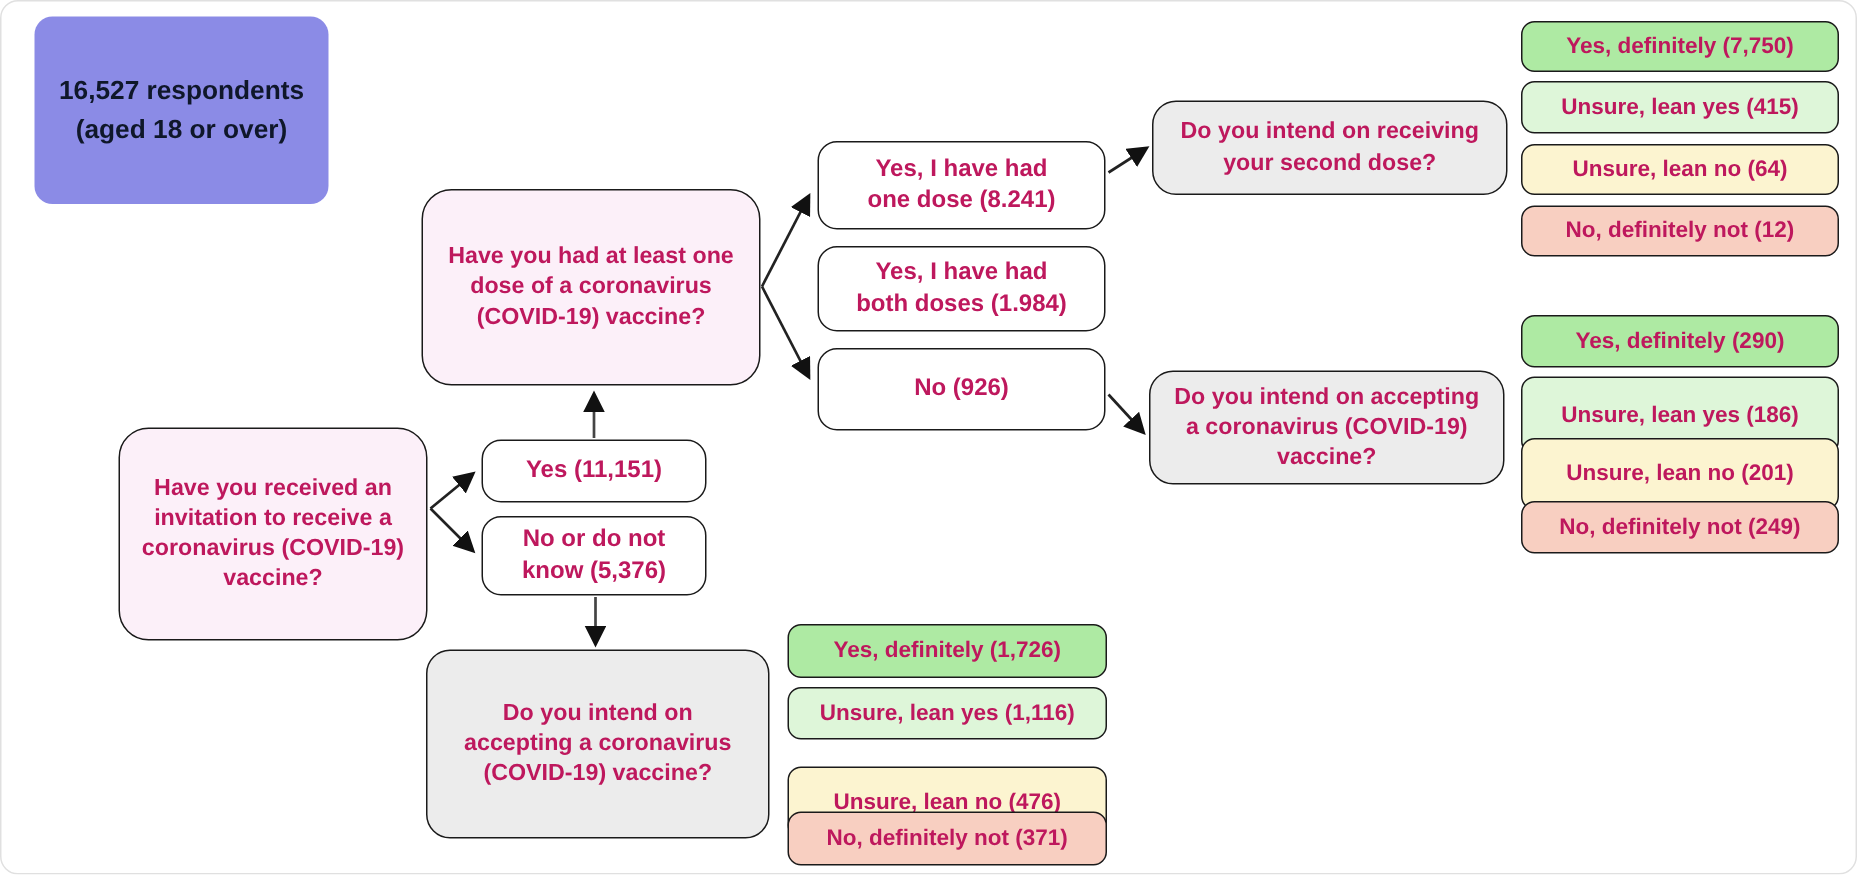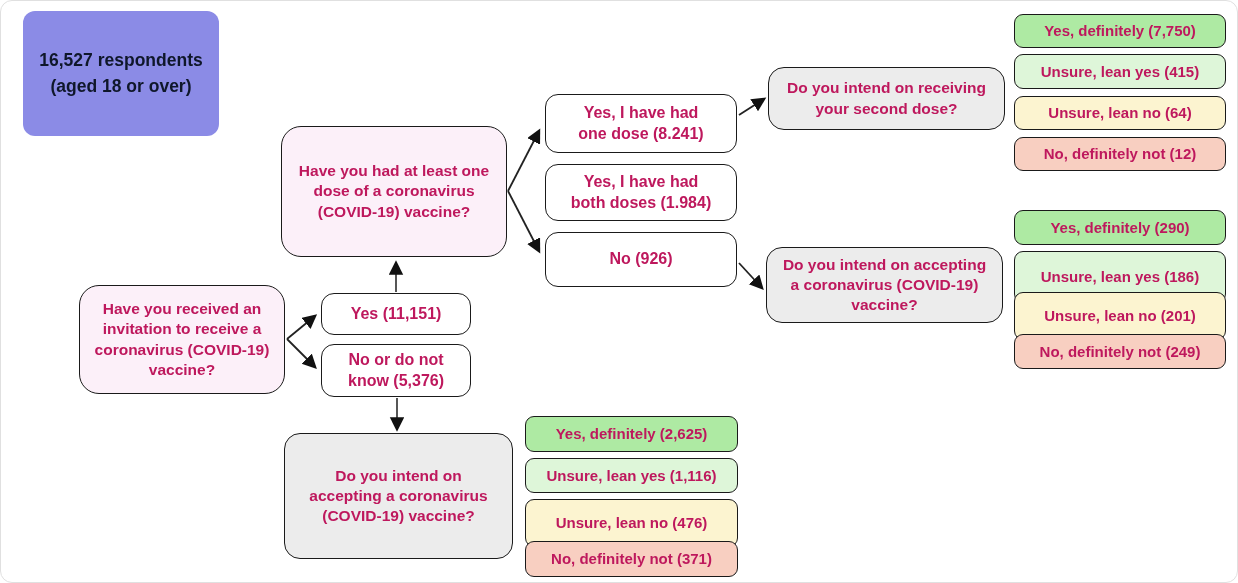--- a/index.html
+++ b/index.html
@@ -56,21 +56,21 @@
     <line x1="507" y1="190" x2="538" y2="250" stroke="#222" stroke-width="1.8" marker-end="url(#ah)"></line>
     <line x1="738" y1="114" x2="763" y2="98" stroke="#222" stroke-width="1.8" marker-end="url(#ah)"></line>
     <line x1="738" y1="262" x2="761" y2="287" stroke="#222" stroke-width="1.8" marker-end="url(#ah)"></line>
     <line x1="396" y1="397" x2="396" y2="428" stroke="#444" stroke-width="1.8" marker-end="url(#ah)"></line>
   </svg>
 
   <div class="node root" style="left:22px;top:10px;width:196px;height:125px;">16,527 respondents (aged 18 or over)</div>
 
   <div class="node question" style="left:280px;top:125px;width:226px;height:131px;">Have you had at least one dose of a coronavirus (COVID-19) vaccine?</div>
 
-  <div class="node question" style="left:78px;top:284px;width:206px;height:109px;">Have you received an invitation to receive a coronavirus (COVID-19) vaccine?</div>
+  <div class="node question" style="left:78px;top:284px;width:206px;height:142px;">Have you received an invitation to receive a coronavirus (COVID-19) vaccine?</div>
 
   <div class="node answer" style="left:320px;top:292px;width:150px;height:42px;">Yes (11,151)</div>
 
   <div class="node answer" style="left:320px;top:343px;width:150px;height:53px;">No or do not know (5,376)</div>
 
   <div class="node answer" style="left:544px;top:93px;width:192px;height:59px;">Yes, I have had one dose (8.241)</div>
 
   <div class="node answer" style="left:544px;top:163px;width:192px;height:57px;">Yes, I have had both doses (1.984)</div>
 
   <div class="node answer" style="left:544px;top:231px;width:192px;height:55px;">No (926)</div>
@@ -84,18 +84,18 @@
   <div class="node outcome tone-green" style="left:1013px;top:13px;width:212px;height:34px;">Yes, definitely (7,750)</div>
   <div class="node outcome tone-light_green" style="left:1013px;top:53px;width:212px;height:35px;">Unsure, lean yes (415)</div>
   <div class="node outcome tone-yellow" style="left:1013px;top:95px;width:212px;height:34px;">Unsure, lean no (64)</div>
   <div class="node outcome tone-red" style="left:1013px;top:136px;width:212px;height:34px;">No, definitely not (12)</div>
 
   <div class="node outcome tone-green" style="left:1013px;top:209px;width:212px;height:35px;">Yes, definitely (290)</div>
   <div class="node outcome tone-light_green" style="left:1013px;top:250px;width:212px;height:52px;">Unsure, lean yes (186)</div>
   <div class="node outcome tone-yellow" style="left:1013px;top:291px;width:212px;height:48px;">Unsure, lean no (201)</div>
   <div class="node outcome tone-red" style="left:1013px;top:333px;width:212px;height:35px;">No, definitely not (249)</div>
 
-  <div class="node outcome tone-green" style="left:524px;top:415px;width:213px;height:36px;">Yes, definitely (2,625)</div>
+  <div class="node outcome tone-green" style="left:524px;top:415px;width:213px;height:36px;">Yes, definitely (1,726)</div>
   <div class="node outcome tone-light_green" style="left:524px;top:457px;width:213px;height:35px;">Unsure, lean yes (1,116)</div>
-  <div class="node outcome tone-yellow" style="left:524px;top:498px;width:213px;height:48px;">Unsure, lean no (476)</div>
+  <div class="node outcome tone-yellow" style="left:524px;top:510px;width:213px;height:48px;">Unsure, lean no (476)</div>
   <div class="node outcome tone-red" style="left:524px;top:540px;width:213px;height:36px;">No, definitely not (371)</div>
 
 </div>
 
 </body></html>

